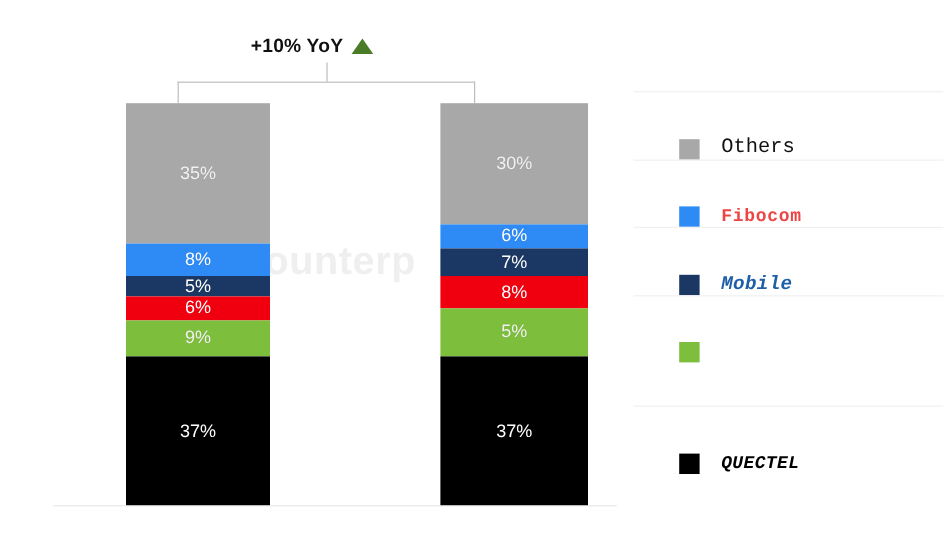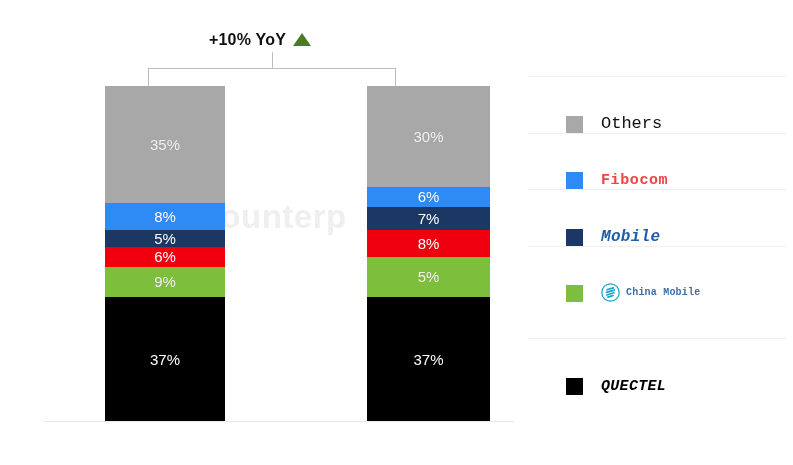--- a/index.html
+++ b/index.html
@@ -312,29 +312,20 @@
         </span>
       </div>
       <div class="legend-row">
         <span class="legend-swatch" style="background: rgb(27, 56, 100);"></span>
         <span class="legend-label">
           <span class="wm-lierda">Mobile</span>
         </span>
       </div>
       <div class="legend-row">
         <span class="legend-swatch" style="background: rgb(125, 190, 60);"></span>
-        <span class="legend-label">
-          <span class="cm-logo">
-            <svg width="19" height="19" viewBox="0 0 24 24">
-              <circle cx="12" cy="12" r="11" fill="none" stroke="#1aa3c8" stroke-width="1.6"></circle>
-              <path d="M7.5 8.6 L15.5 6.2 M7.0 11.8 L16.8 9.0 M7.4 15.2 L16.4 12.4 M8.8 17.8 L15.2 15.8" stroke="#1aa3c8" stroke-width="2.1" stroke-linecap="round" fill="none"></path>
-            </svg>
-          </span>
-          <span class="wm-chinamobile">China Mobile</span>
-        </span>
       </div>
       <div class="legend-row">
         <span class="legend-swatch" style="background: rgb(0, 0, 0);"></span>
         <span class="legend-label">
           <span class="wm-quectel">QUECTEL</span>
         </span>
       </div>
     </div>
 
 </div>

